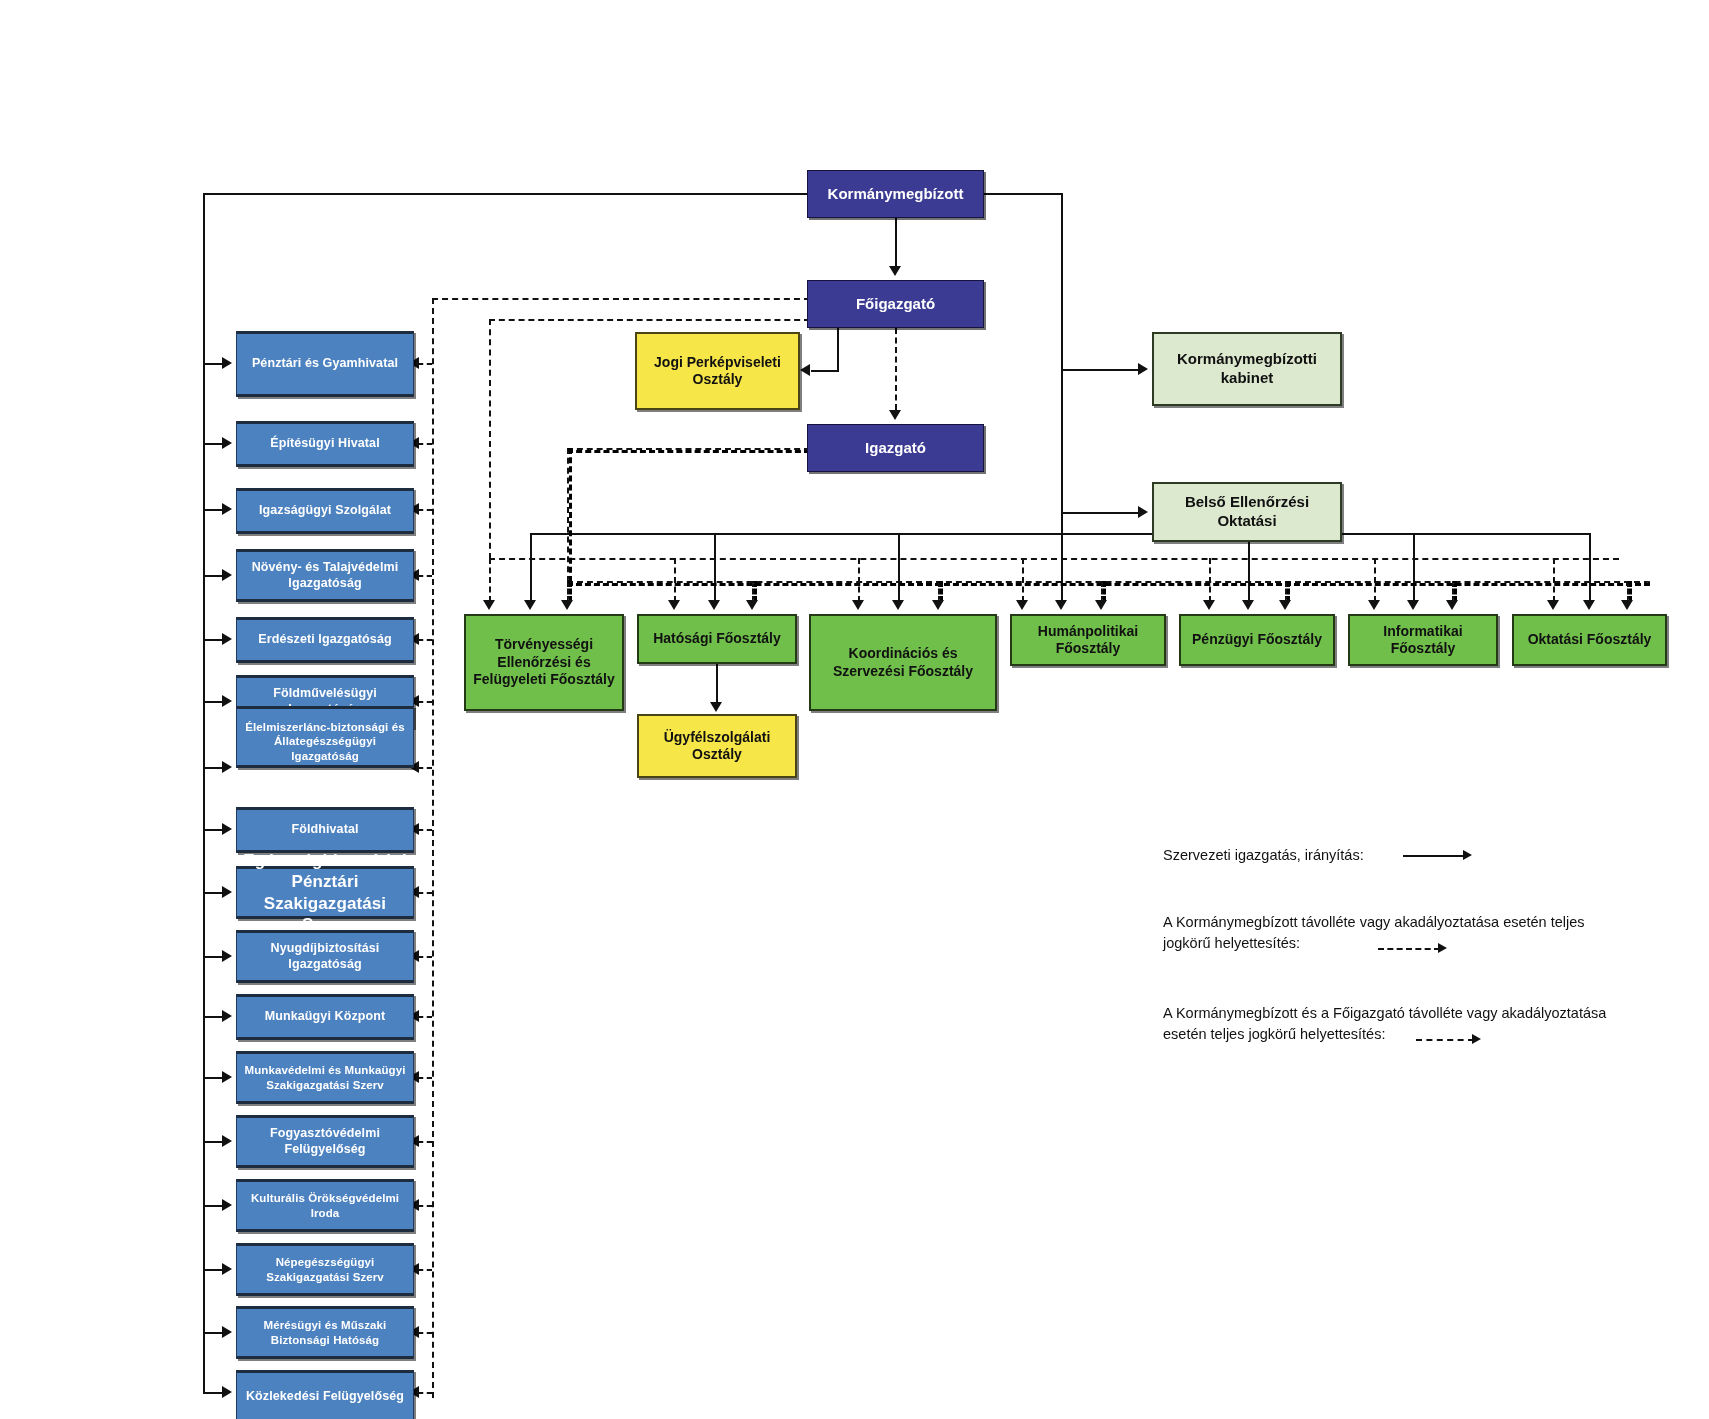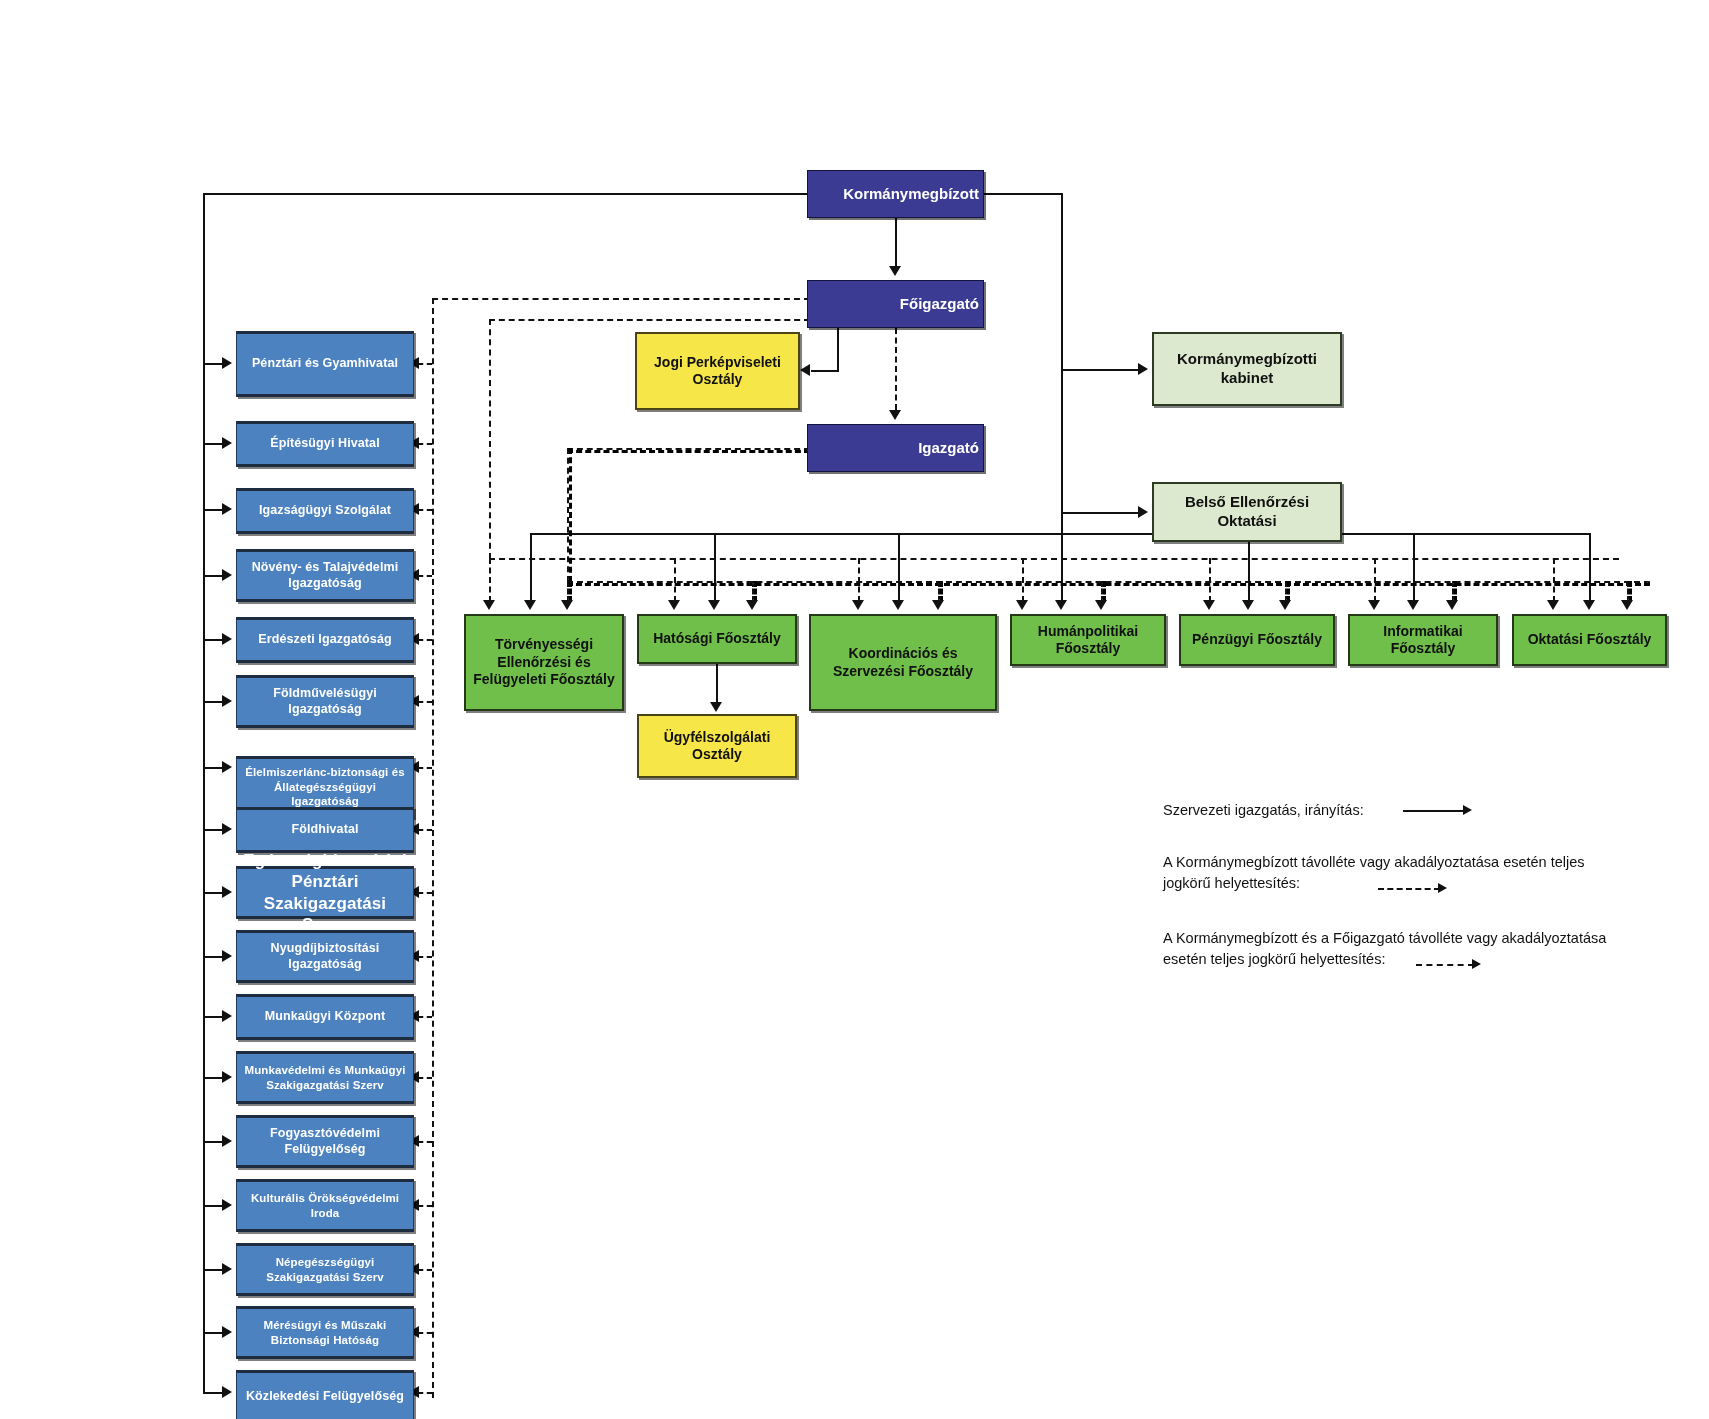--- a/index.html
+++ b/index.html
@@ -30,21 +30,20 @@
     z-index: 6;
   }
   .node span { display: block; width: 100%; }
 
   .n-dark {
     background: #3b3b93;
     color: #ffffff;
     font-weight: bold;
     font-size: 15px;
     border-color: #14143f;
-    text-align: right;
   }
   .n-blue {
     background: #4d82c0;
     color: #ffffff;
     font-weight: bold;
     font-size: 12.5px;
     border: 1px solid #1f3a5c;
     border-top: 3px solid #1d2c3f;
     border-bottom: 3px solid #1d2c3f;
     box-shadow: 2px 2px 0 rgba(0,0,0,0.5);
@@ -86,21 +85,21 @@
   .h-dot, .v-dot { border-style: dashed; }
 
   
   .ar { position: absolute; width: 0; height: 0; z-index: 4; }
   .ar-r { border-top: 6px solid transparent; border-bottom: 6px solid transparent; border-left: 10px solid #111; }
   .ar-l { border-top: 6px solid transparent; border-bottom: 6px solid transparent; border-right: 10px solid #111; }
   .ar-d { border-left: 6px solid transparent; border-right: 6px solid transparent; border-top: 10px solid #111; }
 
   
   #legend { position: absolute; left: 1163px; top: 800px; width: 470px; z-index: 7; }
-  .lg-row { position: relative; margin-bottom: 30px; font-size: 14.5px; color: #111; line-height: 1.45; }
+  .lg-row { position: relative; margin-bottom: 30px; font-size: 14.5px; color: #111; line-height: 1.45; margin-top: 45px; }
   .lg-txt { display: inline; }
   .lg-sample { position: absolute; display: block; }
   .lg-line { position: absolute; top: 50%; left: 0; height: 0; width: 62px; }
   .lg-arrow { position: absolute; top: 50%; margin-top: -5px; left: 60px;
               width: 0; height: 0;
               border-top: 5px solid transparent; border-bottom: 5px solid transparent;
               border-left: 9px solid #111; }
 </style>
 </head>
 <body>
@@ -148,21 +147,21 @@
     </div>
 
   <div class="node n-blue" style="left:236px; top:617px; width:178px; height:46px;">
     <span>Erdészeti Igazgatóság</span>
     </div>
 
   <div class="node n-blue" style="left:236px; top:675px; width:178px; height:53px;">
     <span>Földművelésügyi Igazgatóság</span>
     </div>
 
-  <div class="node n-blue" style="left:236px; top:756px; width:178px; height:62px; font-size:11.5px;">
+  <div class="node n-blue" style="left:236px; top:706px; width:178px; height:62px; font-size:11.5px;align-items:flex-end;">
     <span>Élelmiszerlánc-biztonsági és Állategészségügyi Igazgatóság</span>
     </div>
 
   <div class="node n-blue" style="left:236px; top:807px; width:178px; height:46px;">
     <span>Földhivatal</span>
     </div>
 
   <div class="node n-blue" style="left:236px; top:866px; width:178px; height:53px; font-size:17px;">
     <span>Egészségbiztosítási Pénztári Szakigazgatási Szerv</span>
     </div>

